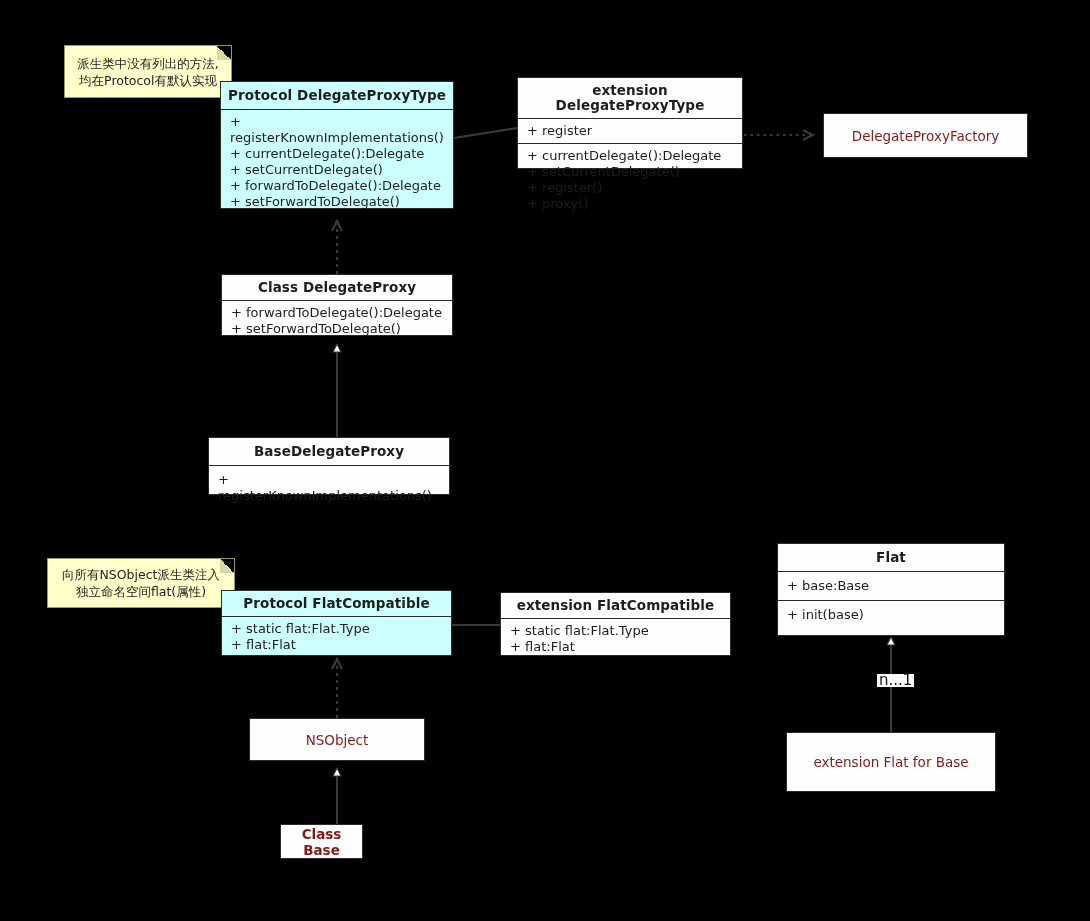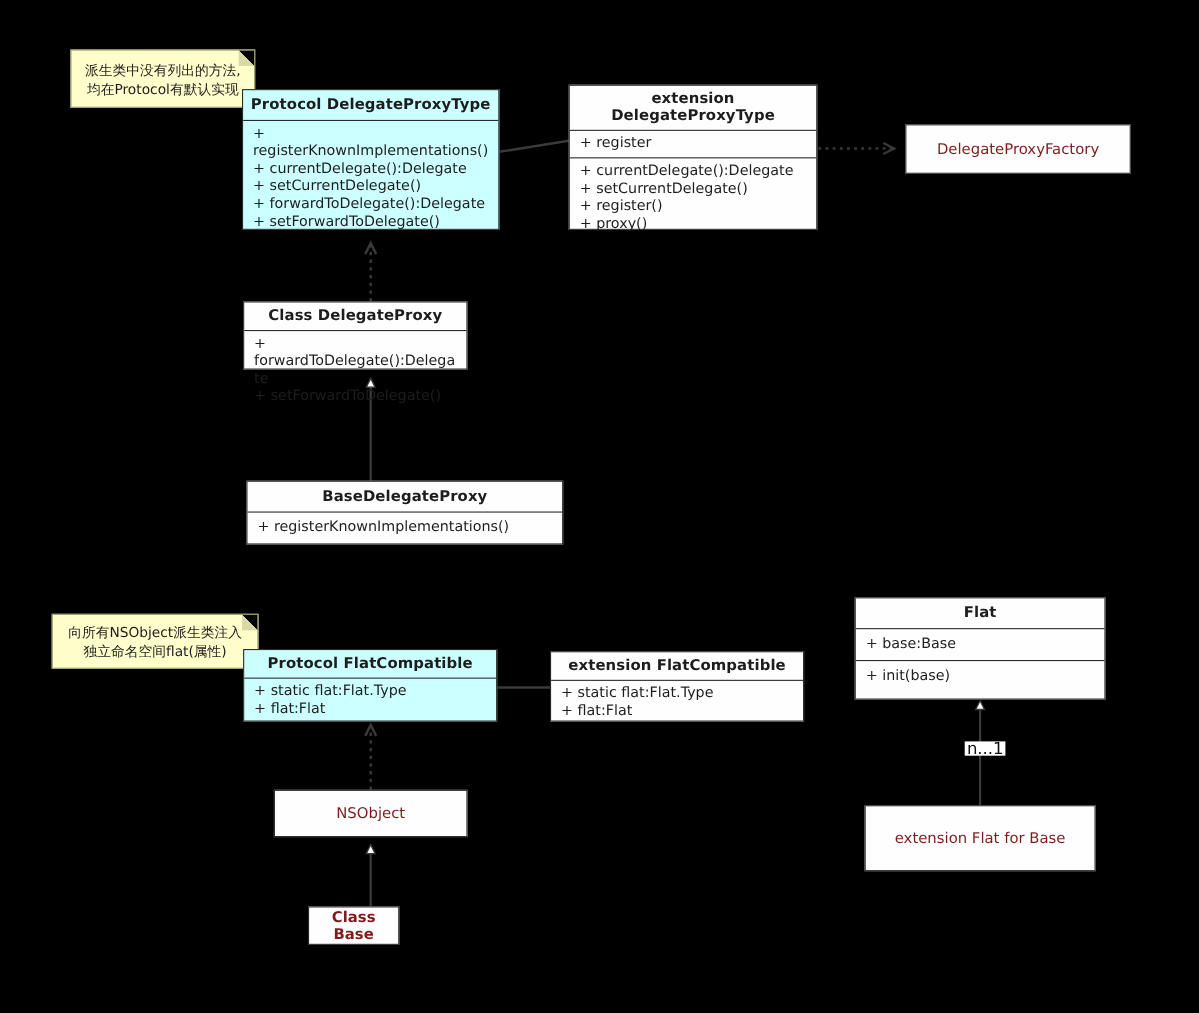--- a/index.html
+++ b/index.html
@@ -155,21 +155,21 @@
     <div class="uml-sep"></div>
     <div class="uml-compartment">
       <div class="member">+ registerKnownImplementations()</div>
       <div class="member">+ currentDelegate():Delegate</div>
       <div class="member">+ setCurrentDelegate()</div>
       <div class="member">+ forwardToDelegate():Delegate</div>
       <div class="member">+ setForwardToDelegate()</div>
     </div>
   </div>
 
-  <div class="uml-box" style="left:517px; top:77px; width:226px; height:132px;">
+  <div class="uml-box" style="left:517px; top:77px; width:226px; height:92px;">
     <div class="uml-title" style="padding-top:5px; padding-bottom:5px;">
       <div>extension</div>
       <div>DelegateProxyType</div>
     </div>
     <div class="uml-sep"></div>
     <div class="uml-compartment">
       <div class="member">+ register</div>
     </div>
     <div class="uml-sep"></div>
     <div class="uml-compartment">
@@ -177,30 +177,30 @@
       <div class="member">+ setCurrentDelegate()</div>
       <div class="member">+ register()</div>
       <div class="member">+ proxy()</div>
     </div>
   </div>
 
   <div class="uml-box" style="left:823px; top:113px; width:205px; height:45px;">
     <div class="plain-label">DelegateProxyFactory</div>
   </div>
 
-  <div class="uml-box" style="left:221px; top:274px; width:204px; height:62px;">
+  <div class="uml-box" style="left:221px; top:274px; width:232px; height:62px;">
     <div class="uml-title" style="padding-top:5px; padding-bottom:5px;">Class DelegateProxy</div>
     <div class="uml-sep"></div>
     <div class="uml-compartment">
       <div class="member">+ forwardToDelegate():Delegate</div>
       <div class="member">+ setForwardToDelegate()</div>
     </div>
   </div>
 
-  <div class="uml-box" style="left:224px; top:437px; width:288px; height:58px;">
+  <div class="uml-box" style="left:208px; top:437px; width:242px; height:58px;">
     <div class="uml-title" style="padding-top:6px; padding-bottom:6px;">BaseDelegateProxy</div>
     <div class="uml-sep"></div>
     <div class="uml-compartment" style="padding-top:6px;">
       <div class="member">+ registerKnownImplementations()</div>
     </div>
   </div>
 
   <div class="uml-box cyan" style="left:221px; top:590px; width:231px; height:66px;">
     <div class="uml-title" style="padding-top:5px; padding-bottom:5px;">Protocol FlatCompatible</div>
     <div class="uml-sep"></div>

